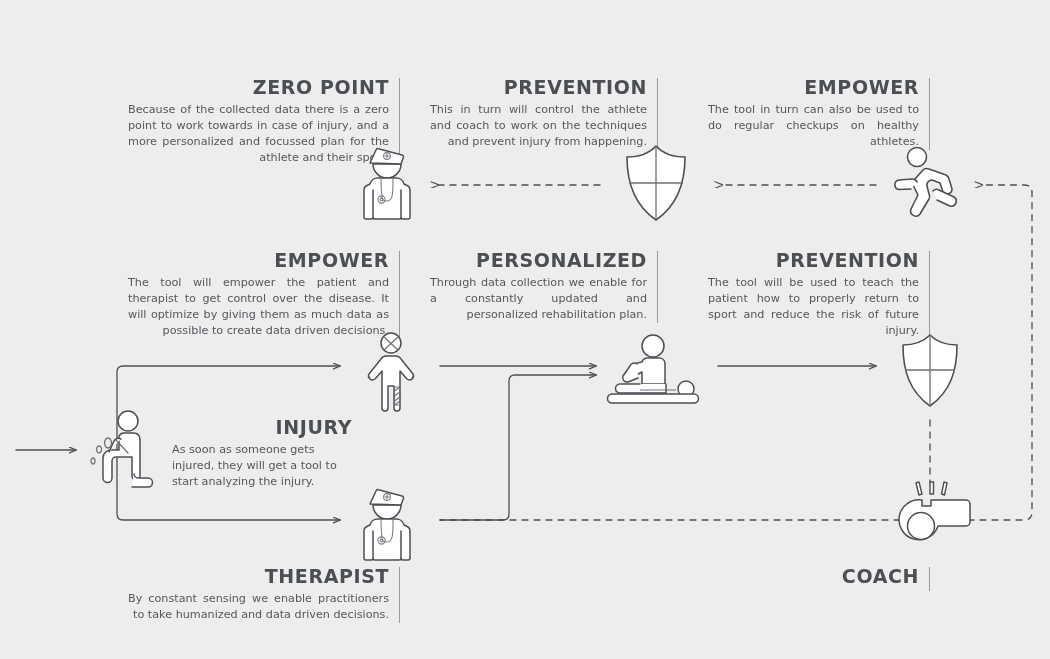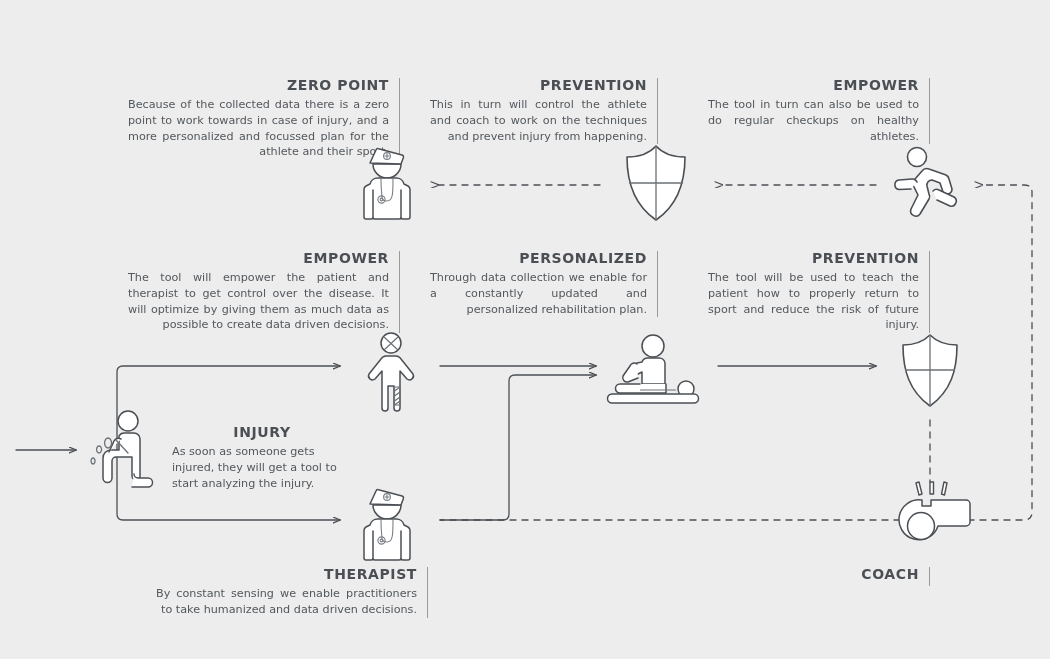--- a/index.html
+++ b/index.html
@@ -18,38 +18,38 @@
   
   .block {
     position: absolute;
     box-sizing: border-box;
     padding-right: 10px;
     border-right: 1.5px solid #9a9a9a;
   }
   .block.noline { border-right: none; padding-right: 0; }
 
   .block .title {
-    font-size: 14px;
+    font-size: 19px;
     font-weight: bold;
     letter-spacing: 0.6px;
     color: #4b4f54;
     line-height: 1.05;
     margin: 0 0 4px 0;
     text-align: right;
     white-space: nowrap;
   }
   .block .body {
     font-size: 11.2px;
     line-height: 1.42;
     color: #53585d;
     margin: 0;
     text-align: justify;
     text-align-last: right;
   }
-  .block.left-title .title { text-align: center; margin-top: 7px; }
+  .block.left-title .title { text-align: right; }
   .block.left-title .body  { text-align: left; text-align-last: left; }
 
   
   .icon {
     position: absolute;
   }
   .icon svg { display: block; overflow: visible; }
 
   
   .conn { position: absolute; left: 0; top: 0; width: 1050px; height: 659px; pointer-events: none; }
@@ -122,21 +122,21 @@
   <div class="block" style="left:708px; top:251px; width:222px;">
     <div class="title">PREVENTION</div>
     <div class="body">The tool will be used to teach the patient how to properly return to sport and reduce the risk of future injury.</div>
   </div>
 
   <div class="block noline left-title" style="left:172px; top:418px; width:180px;">
     <div class="title">INJURY</div>
     <div class="body">As soon as someone gets injured, they will get a tool to start analyzing the injury.</div>
   </div>
 
-  <div class="block" style="left:128px; top:567px; width:272px;margin-left:28px;">
+  <div class="block" style="left:128px; top:567px; width:272px;">
     <div class="title">THERAPIST</div>
     <div class="body">By constant sensing we enable practitioners to take humanized and data driven decisions.</div>
   </div>
 
   <div class="block" style="left:708px; top:567px; width:222px;">
     <div class="title">COACH</div>
   </div>
 
   <div class="icon" style="left:352px; top:143px;">
     <svg width="70" height="82" viewBox="0 0 70 82">

